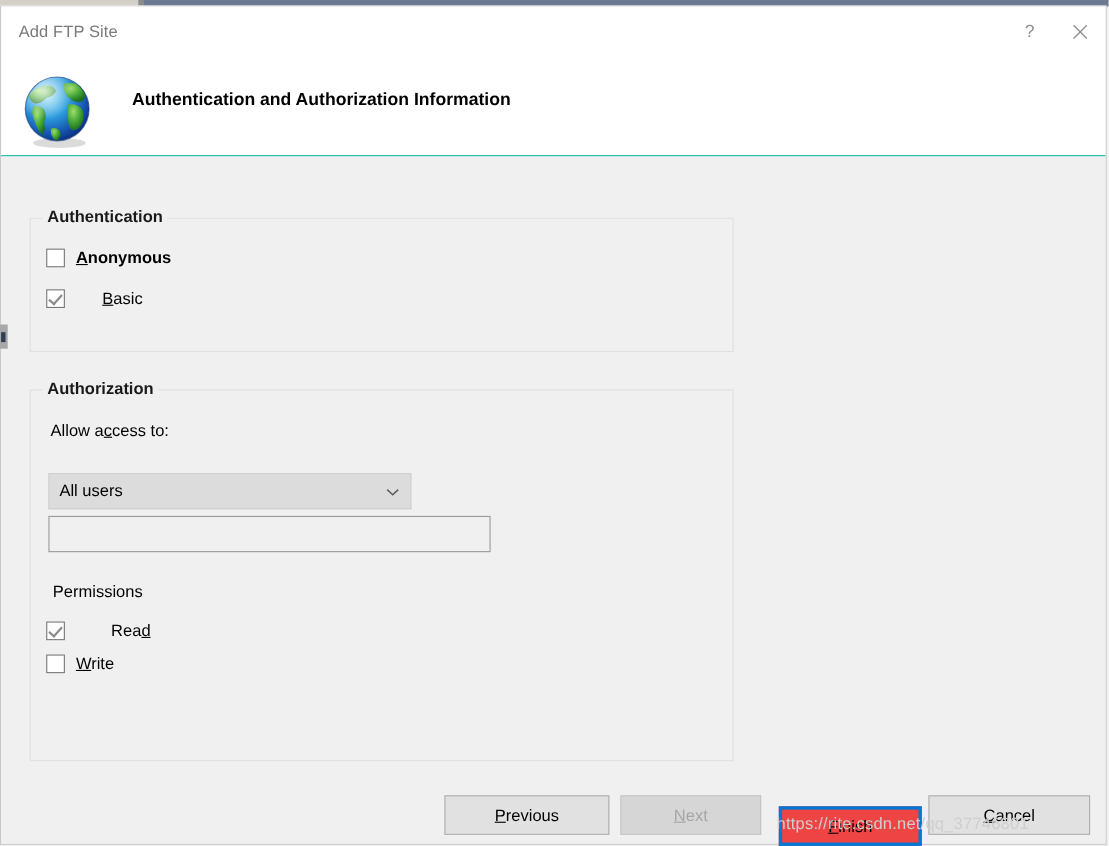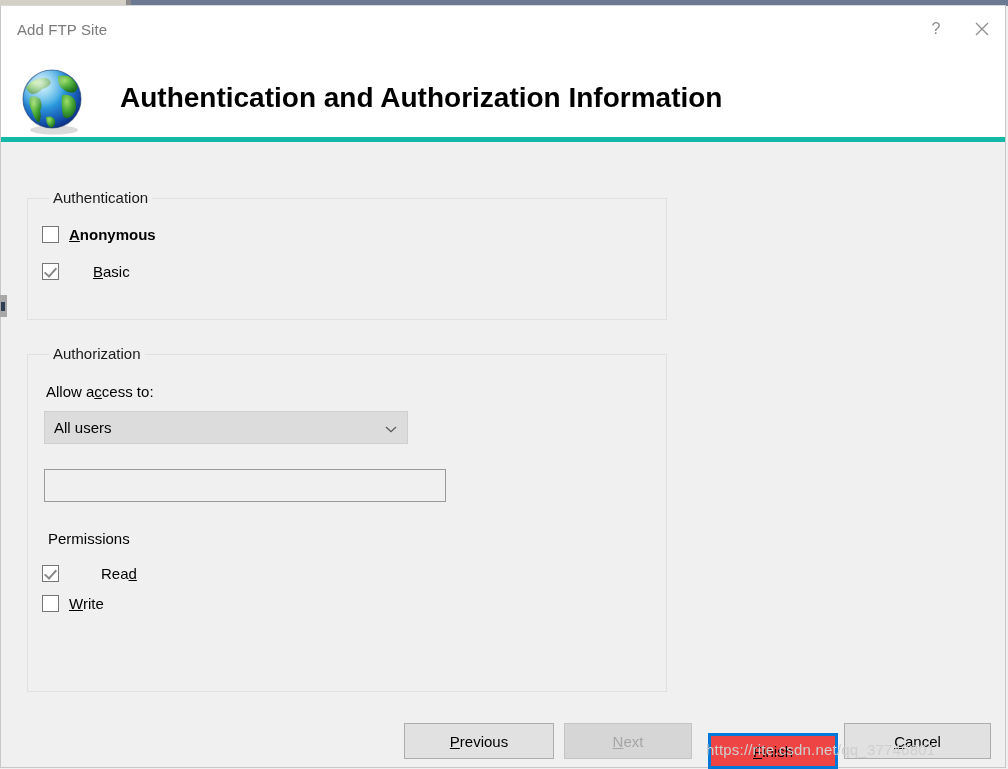--- a/index.html
+++ b/index.html
@@ -50,21 +50,21 @@
     box-sizing: border-box;
   }
 
   
   .header {
     position: absolute;
     left: 0; top: 0;
     right: 0;
     height: 136px;
     background: #ffffff;
-    border-bottom: 5px solid #14b8a6;
+    border-bottom: 1px solid #14b8a6;
     box-sizing: border-box;
   }
   .titlebar-text {
     position: absolute;
     left: 16px;
     top: 15px;
     font-size: 15px;
     color: #7a7a7a;
     letter-spacing: 0.1px;
     white-space: nowrap;
@@ -90,21 +90,21 @@
     position: absolute;
     left: 17px;
     top: 61px;
     width: 72px;
     height: 72px;
   }
   .header-heading {
     position: absolute;
     left: 119px;
     top: 76px;
-    font-size: 28px;
+    font-size: 16px;
     font-weight: bold;
     color: #000000;
     white-space: nowrap;
   }
 
   
   .body {
     position: absolute;
     left: 0;
     top: 137px;
@@ -116,26 +116,27 @@
   
   .groupbox {
     position: absolute;
     border: 1px solid #e0e0e0;
     box-sizing: border-box;
     background: transparent;
   }
   .groupbox > .gb-legend {
     position: absolute;
     top: -10px;
-    left: 21px;
+    left: 11px;
     padding: 0 4px;
     background: #f0f0f0;
     font-size: 15px;
     color: #1a1a1a;
     white-space: nowrap;
+    font-weight: bold;
   }
 
   #gb-authentication {
     left: 26px;
     top: 55px;
     width: 640px;
     height: 122px;
   }
   #gb-authorization {
     left: 26px;
@@ -360,21 +361,21 @@
           <span class="cbox checked"></span>
           <span class="check-label"><u>B</u>asic</span>
         </div>
       </div>
 
       <div class="groupbox" id="gb-authorization">
         <span class="gb-legend">Authorization</span>
 
         <span class="field-label" style="left:18px; top:28px;">Allow a<u>c</u>cess to:</span>
 
-        <div class="combo" style="left:16px; top:56px; width:364px; height:33px;">
+        <div class="combo" style="left:16px; top:75px; width:330px; height:33px;">
           <span>All users</span>
           <span class="chev">
             <svg width="12" height="8" viewBox="0 0 12 8" aria-hidden="true">
               <polyline points="1,1.6 6,6.2 11,1.6" fill="none" stroke="#5a5a5a" stroke-width="1.3"></polyline>
             </svg>
           </span>
         </div>
 
         <input class="textbox" style="left: 16px; top: 114px; width: 402px; height: 33px;" type="text" value="">
 

